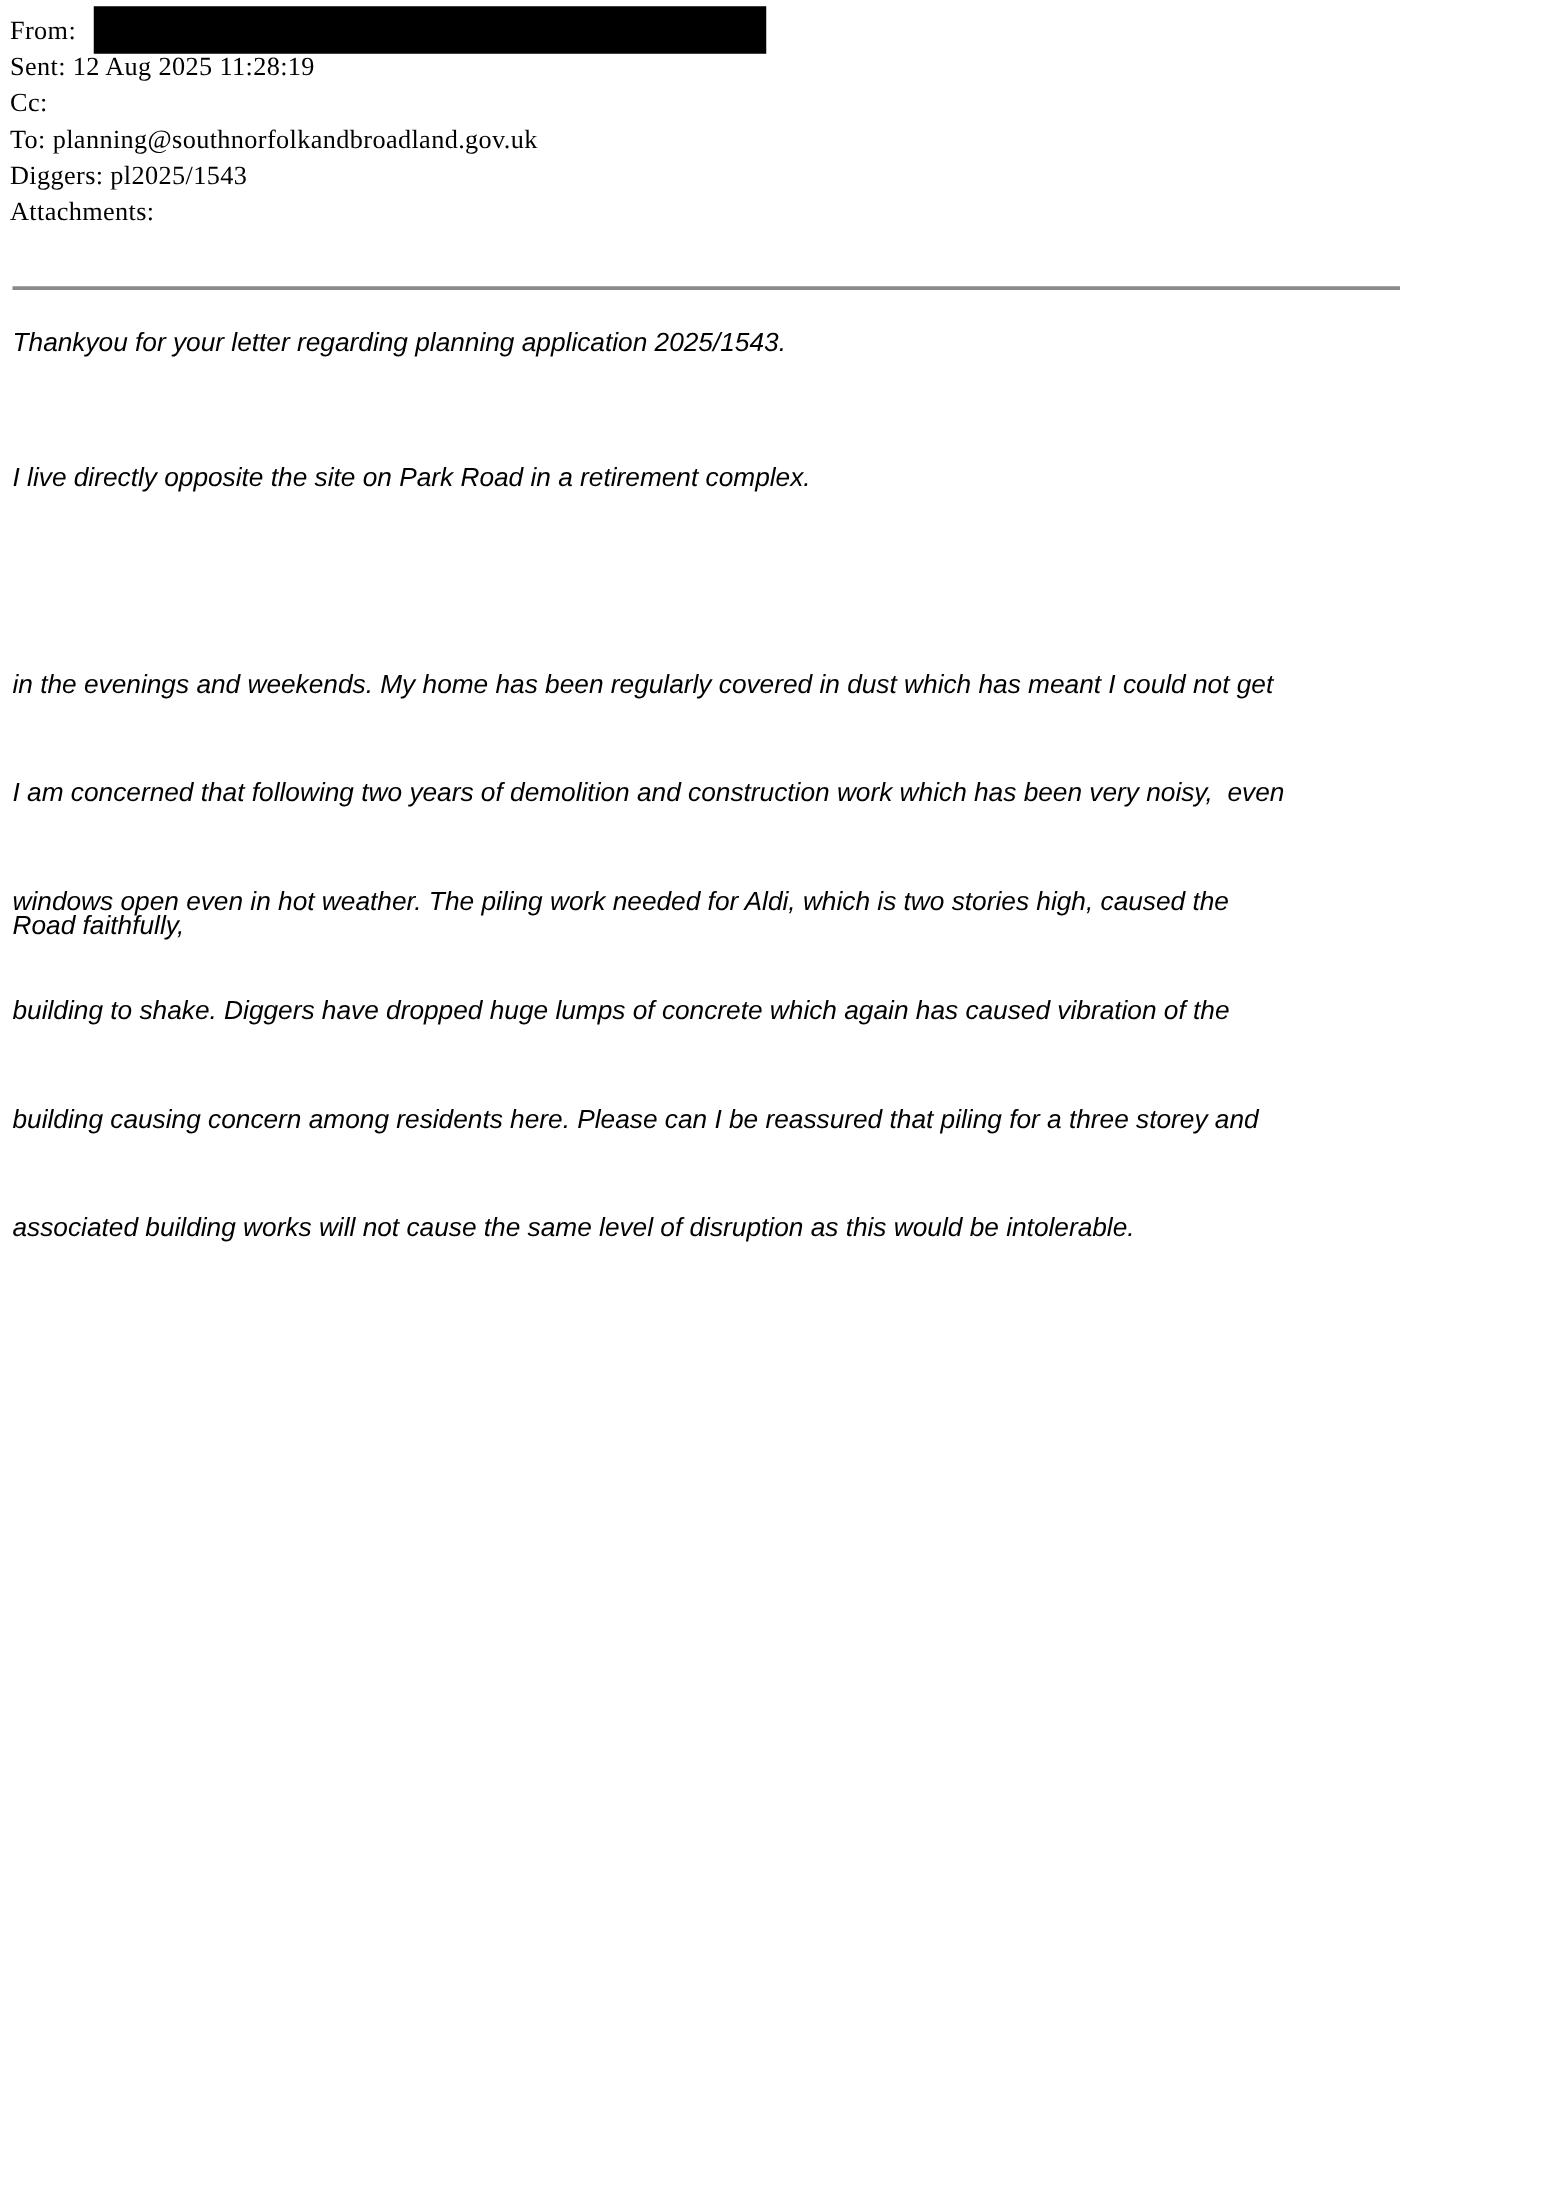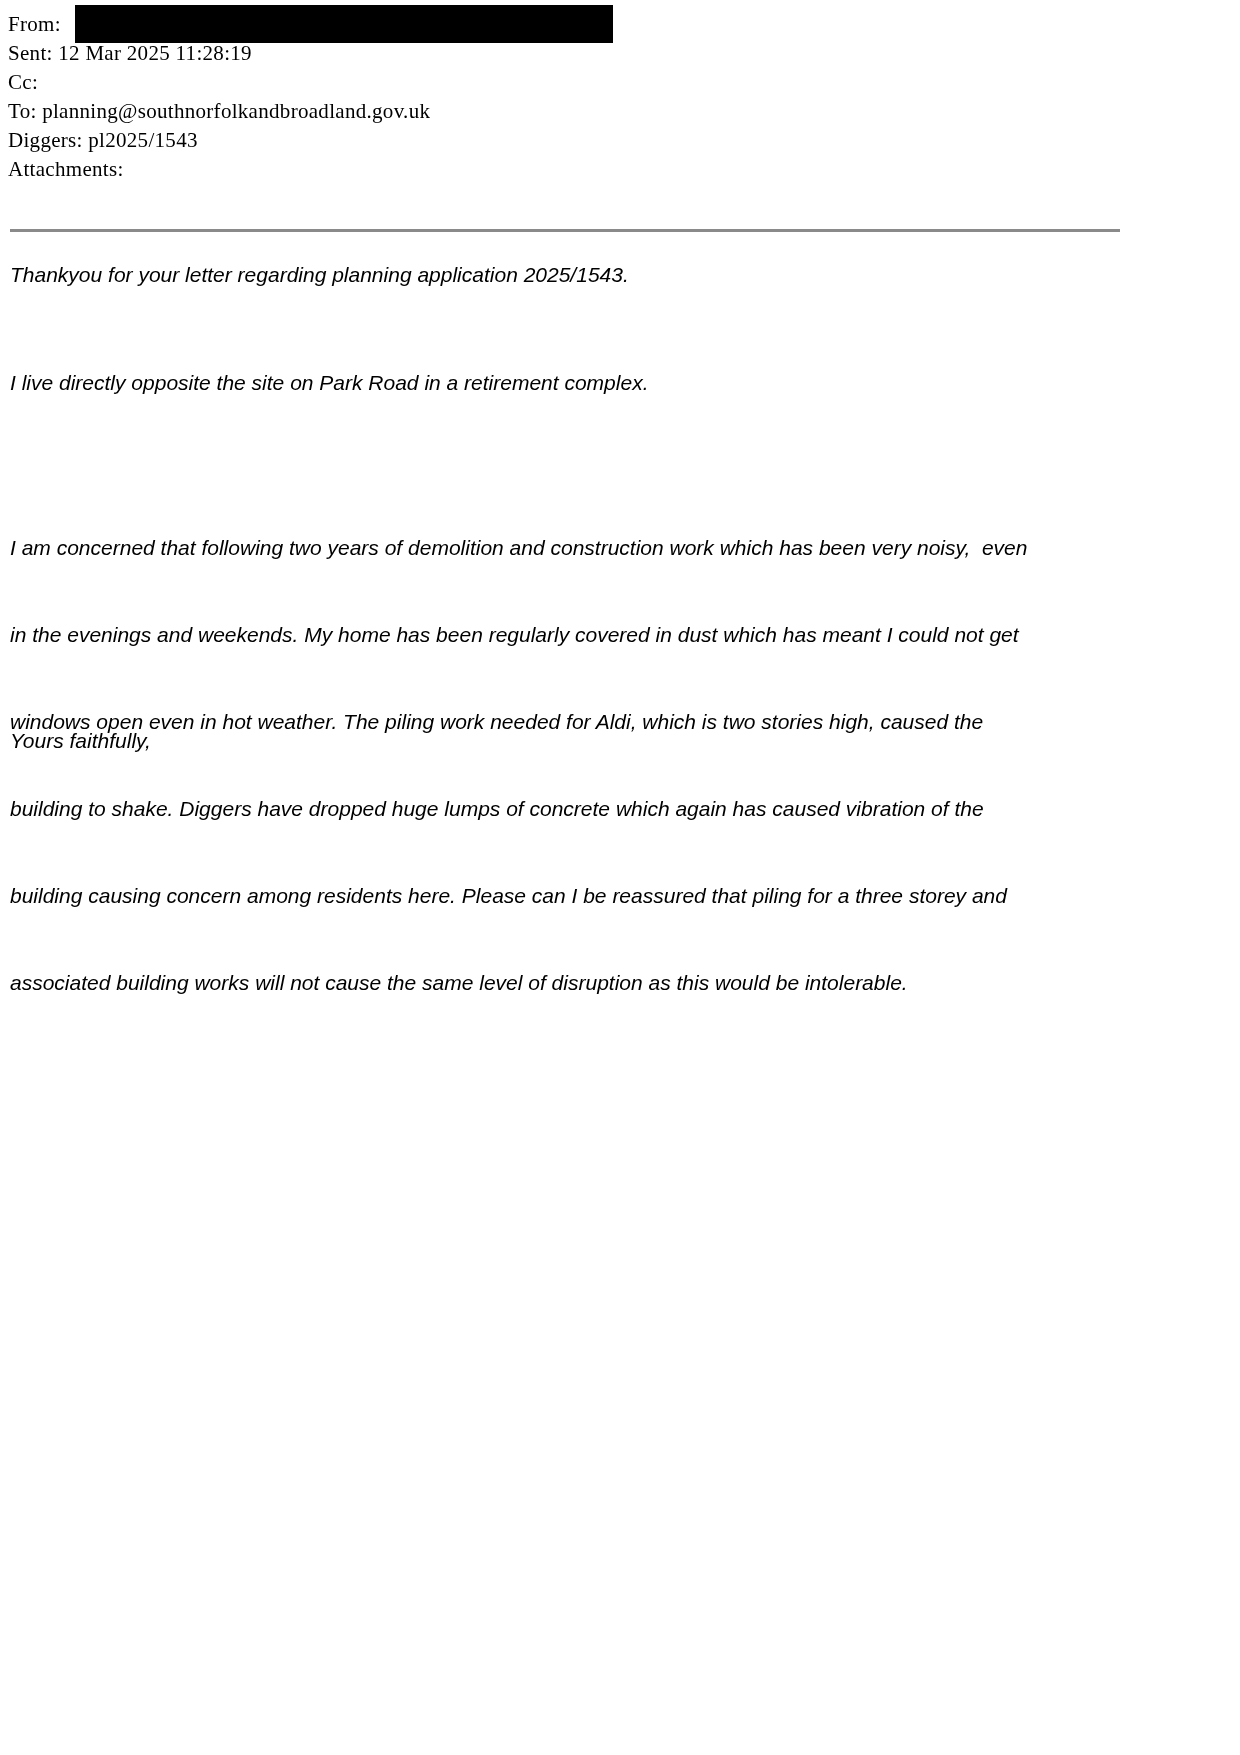--- a/index.html
+++ b/index.html
@@ -63,37 +63,37 @@
   .para-line { white-space: pre-wrap; }
 </style>
 </head>
 <body>
 
 <div class="page">
 
   <div class="email-headers">
     <div class="redaction-bar"></div>
     <div class="header-line"><span>From:</span></div>
-    <div class="header-line"><span>Sent: </span><span>12 Mar 2025 11:28:19</span></div>
+    <div class="header-line"><span>Sent: </span><span>12 Aug 2025 11:28:19</span></div>
     <div class="header-line"><span>Cc:</span><span></span></div>
     <div class="header-line"><span>To: </span><span>planning@southnorfolkandbroadland.gov.uk</span></div>
     <div class="header-line"><span>Diggers: </span><span>pl2025/1543</span></div>
     <div class="header-line"><span>Attachments:</span><span></span></div>
   </div>
 
   <div class="divider"></div>
 
   <div class="body-text p1">Thankyou for your letter regarding planning application 2025/1543.</div>
 
   <div class="body-text p2">I live directly opposite the site on Park Road in a retirement complex.</div>
 
   <div class="body-text p3">
+    <div class="para-line">in the evenings and weekends. My home has been regularly covered in dust which has meant I could not get</div>
     <div class="para-line">I am concerned that following two years of demolition and construction work which has been very noisy,  even</div>
-    <div class="para-line">in the evenings and weekends. My home has been regularly covered in dust which has meant I could not get</div>
     <div class="para-line">windows open even in hot weather. The piling work needed for Aldi, which is two stories high, caused the</div>
     <div class="para-line">building to shake. Diggers have dropped huge lumps of concrete which again has caused vibration of the</div>
     <div class="para-line">building causing concern among residents here. Please can I be reassured that piling for a three storey and</div>
     <div class="para-line">associated building works will not cause the same level of disruption as this would be intolerable.</div>
   </div>
 
-  <div class="body-text p4">Yours faithfully,</div>
+  <div class="body-text p4">Road faithfully,</div>
 
 </div>
 
 </body></html>

